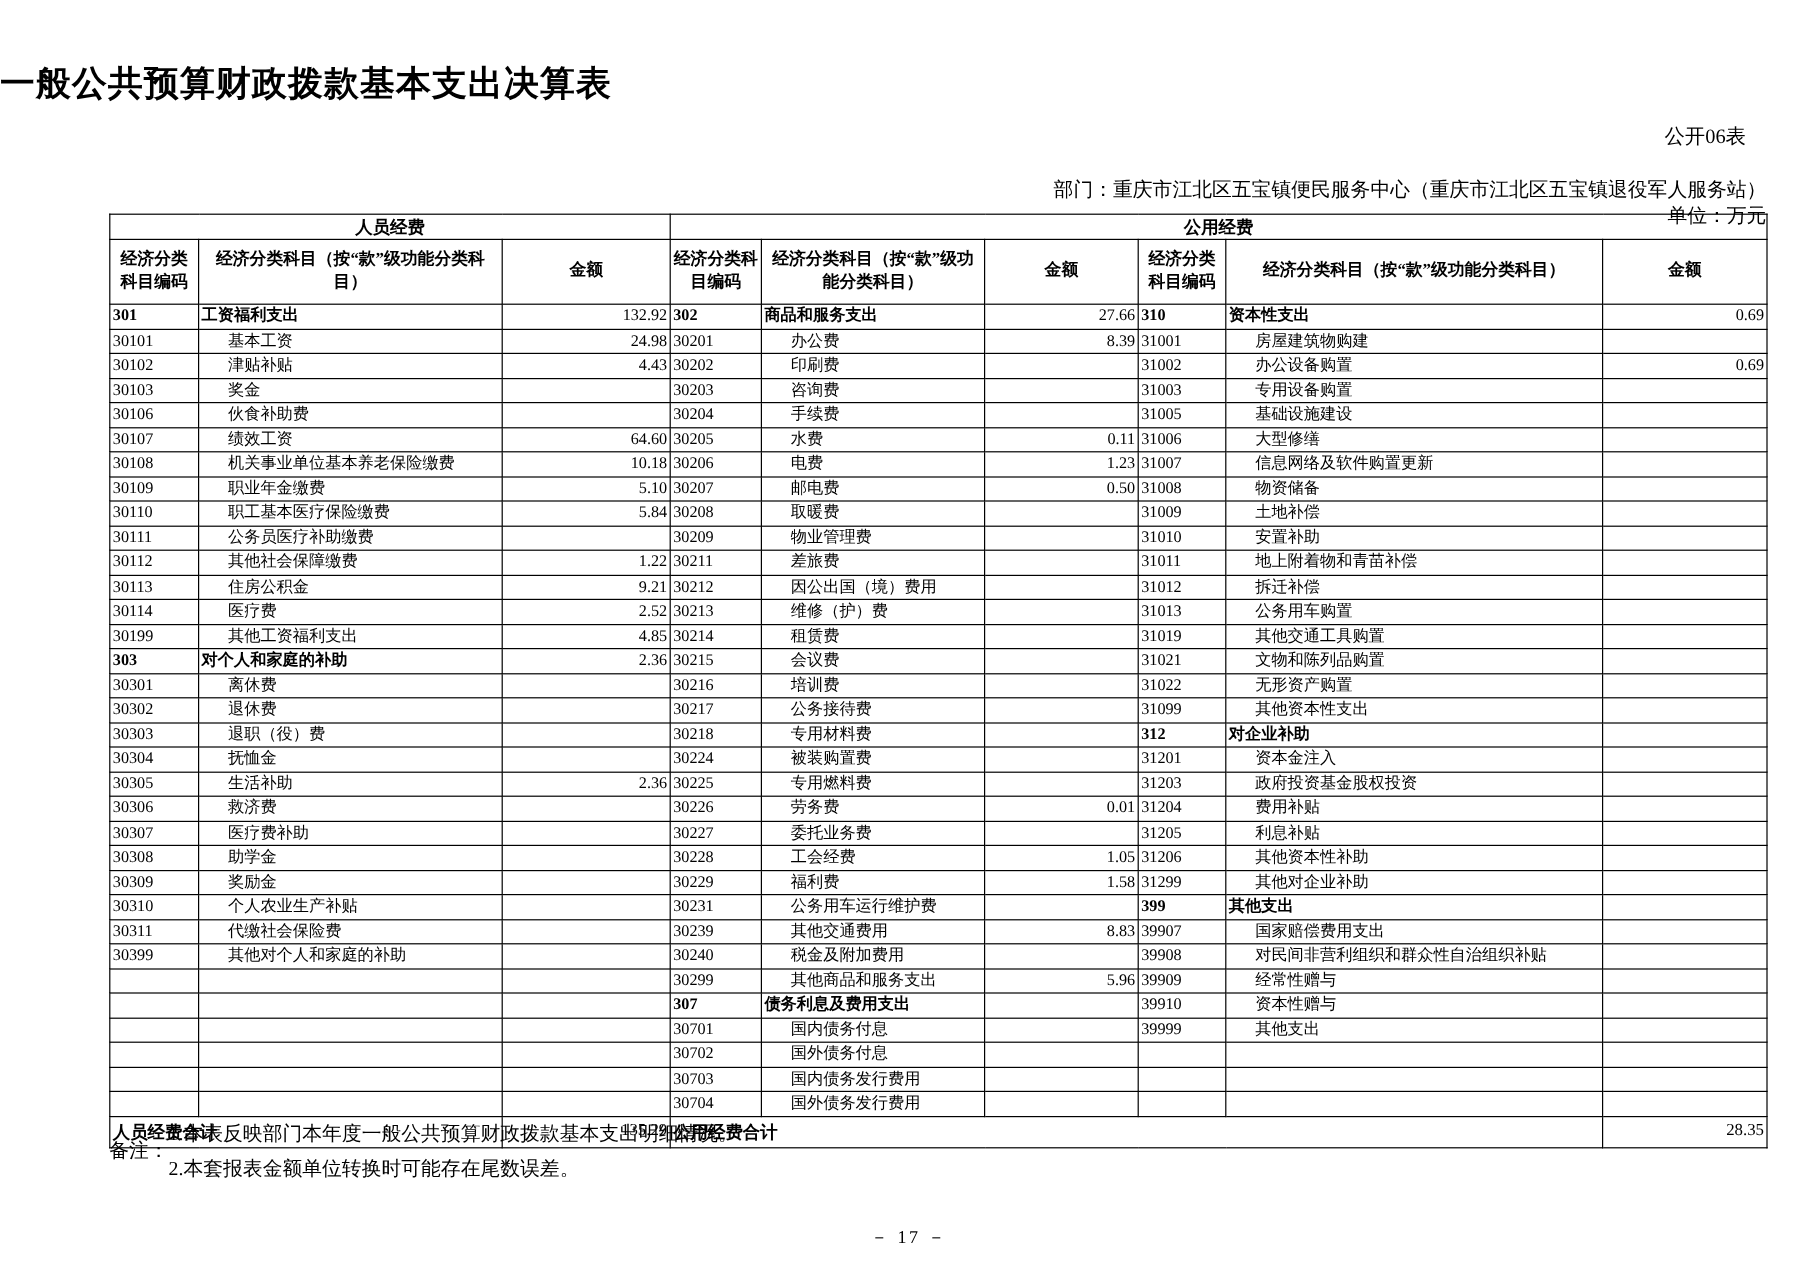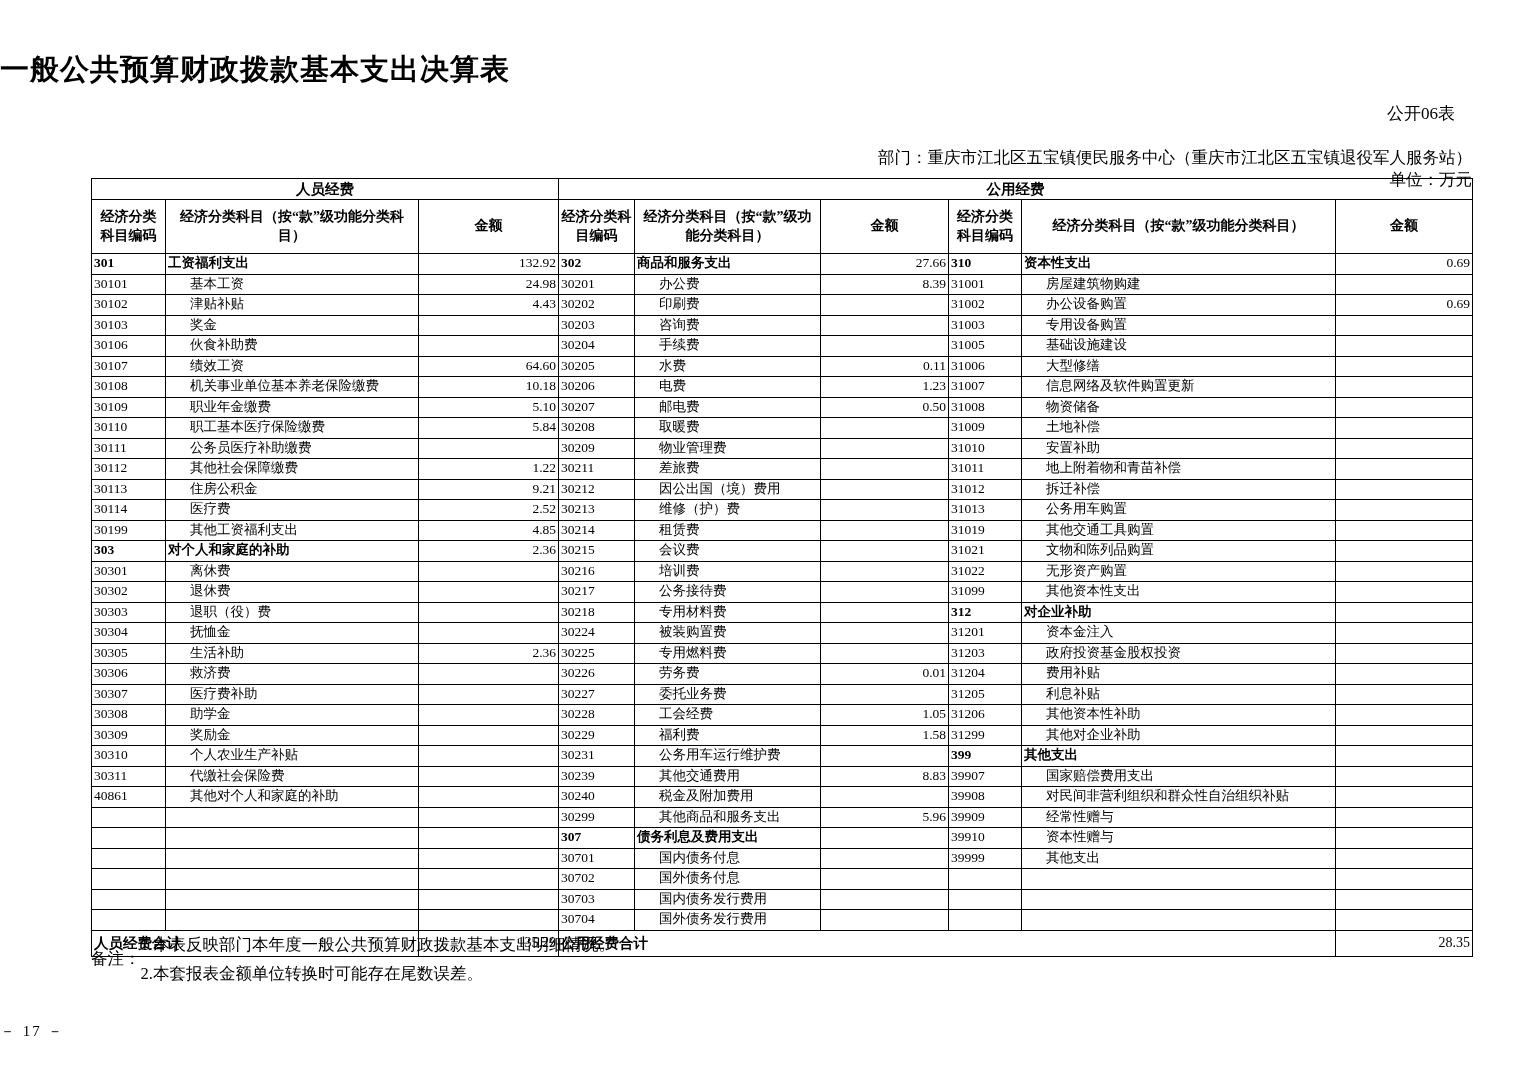--- a/index.html
+++ b/index.html
@@ -48,21 +48,21 @@
   tr.total-row td.total-label{font-weight:bold;text-align:left;}
   tr.total-row td.amount{font-size:14px;}
   .notes{
     position:absolute;left:91px;top:931px;
     font-size:16.5px;line-height:1.75;
     display:flex;align-items:center;
   }
   .notes .note-lines div{white-space:nowrap;}
   .page-number{
     position:absolute;top:1022px;left:0;width:100%;
-    font-size:15px;letter-spacing:2px;
+    text-align:center;font-size:15px;letter-spacing:2px;
   }
 </style>
 </head>
 <body>
 
 <div class="page">
 
   <div class="doc-title">一般公共预算财政拨款基本支出决算表</div>
 
   <div class="sheet-label">公开06表</div>
@@ -382,21 +382,21 @@
           <td class="subject sub">代缴社会保险费</td>
           <td class="amount"></td>
           <td class="code">30239</td>
           <td class="subject sub">其他交通费用</td>
           <td class="amount">8.83</td>
           <td class="code">39907</td>
           <td class="subject sub">国家赔偿费用支出</td>
           <td class="amount"></td>
         </tr>
         <tr>
-          <td class="code">40861</td>
+          <td class="code">30399</td>
           <td class="subject sub">其他对个人和家庭的补助</td>
           <td class="amount"></td>
           <td class="code">30240</td>
           <td class="subject sub">税金及附加费用</td>
           <td class="amount"></td>
           <td class="code">39908</td>
           <td class="subject sub">对民间非营利组织和群众性自治组织补贴</td>
           <td class="amount"></td>
         </tr>
         <tr>

